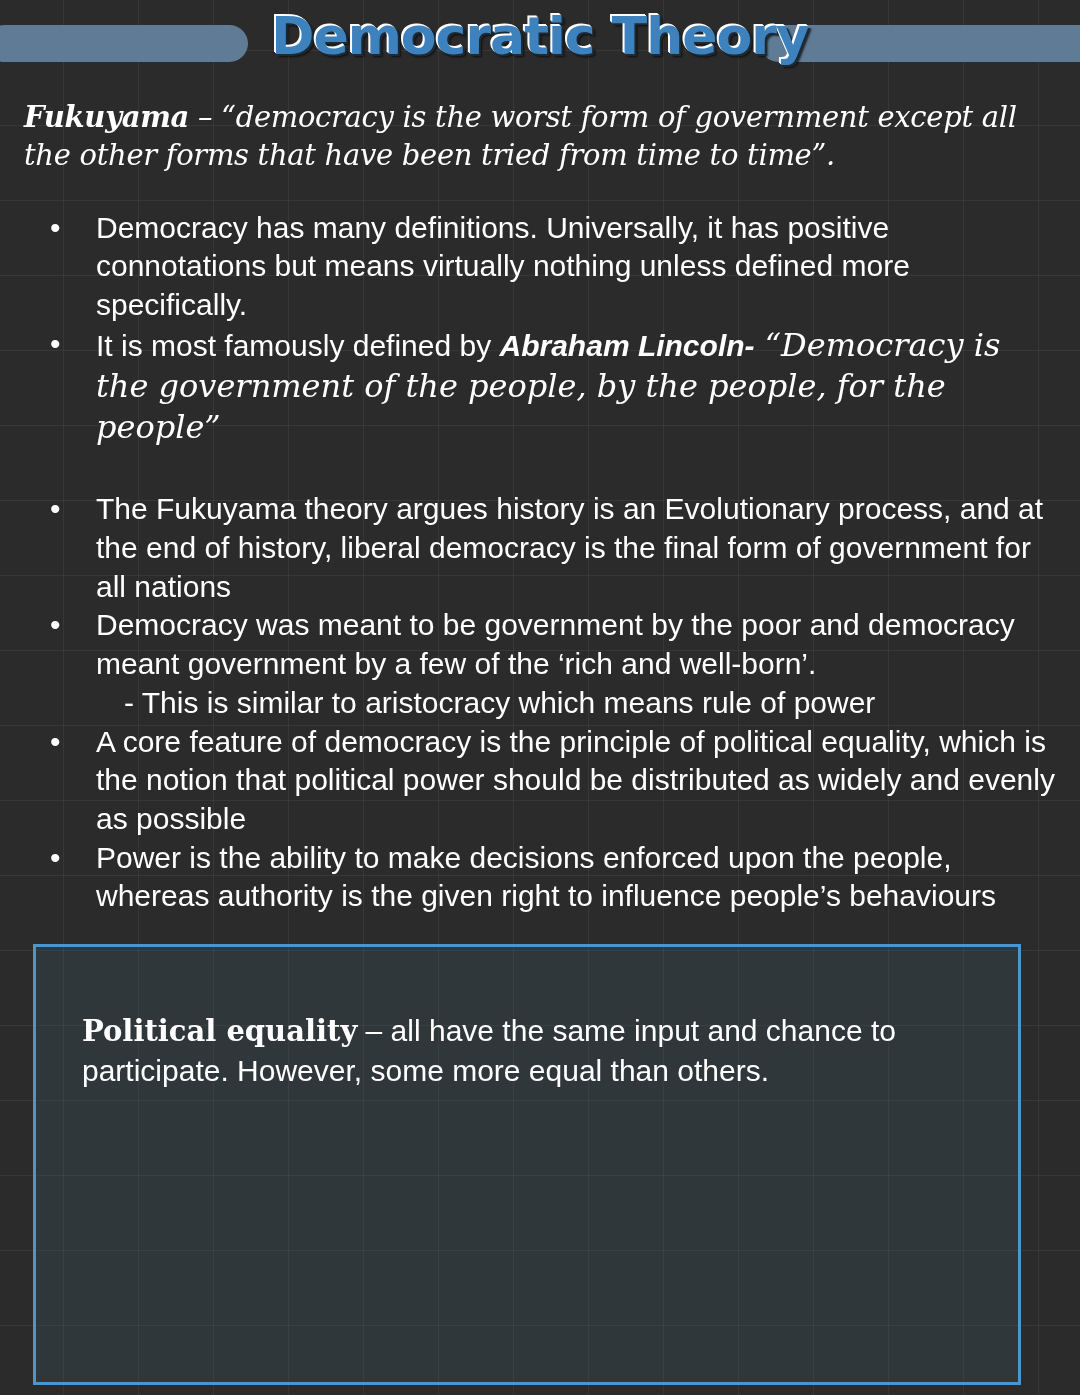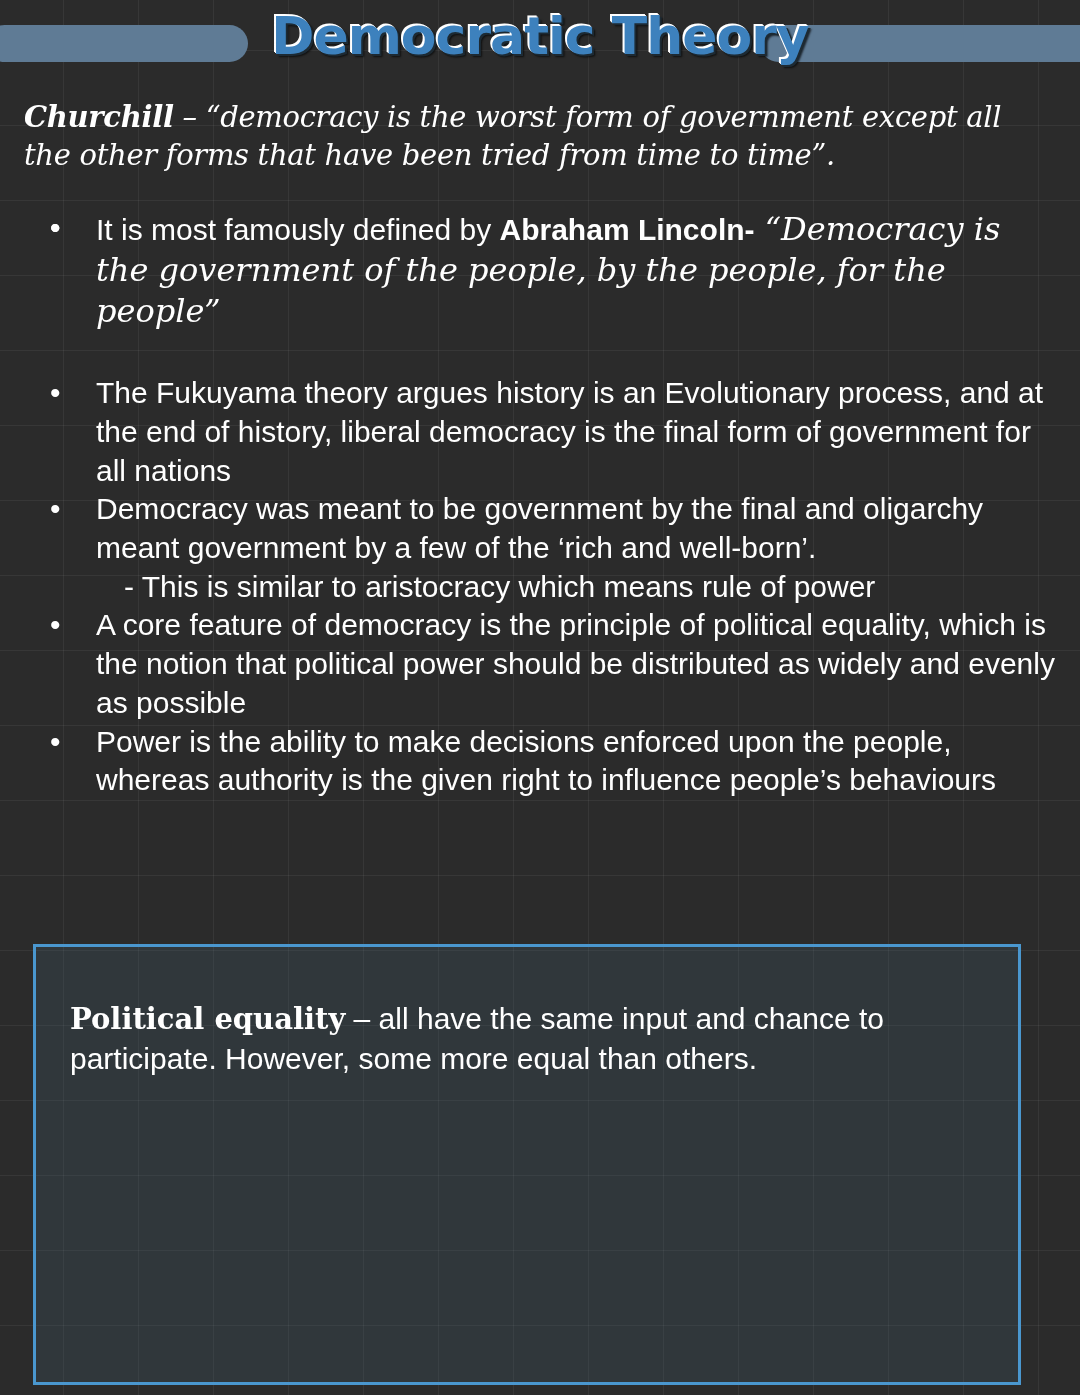--- a/index.html
+++ b/index.html
@@ -107,20 +107,21 @@
   }
   ul.bullets li .dot {
     position: absolute;
     left: 26px;
     top: 0;
     font-size: 30px;
     line-height: 1.29;
   }
   .em-bold-italic {
     font-weight: bold;
+    font-style: italic;
   }
   .em-italic {
     font-style: italic;
     font-family: "DejaVu Serif", serif;
     font-size: 32px;
   }
   .sub-line {
     display: block;
     padding-left: 28px;
   }
@@ -141,21 +142,21 @@
     height: 441px;
     box-sizing: border-box;
     border: 3px solid #4a97cf;
     background: rgba(66, 96, 112, 0.24);
     overflow: hidden;
     padding: 52px 34px 0 34px;
   }
   #definition-box .def-line {
     font-size: 30px;
     line-height: 1.30;
-    margin: 0;
+    margin: 12px;
   }
   #definition-box .term {
     font-family: "DejaVu Serif", serif;
     font-weight: bold;
     font-size: 29px;
   }
 </style>
 </head>
 <body>
 
@@ -165,45 +166,46 @@
 
   <div id="title-banner">
     <div class="banner-bar left"></div>
     <div class="banner-bar right"></div>
     <div id="title-text">Democratic Theory</div>
   </div>
 
   <div id="content">
 
     <p class="quote-block">
-      <span class="speaker">Churchill</span><span> – </span><span>“democracy is the worst form of government except all the other forms that have been tried from time to time”.</span>
+      <span class="speaker">Fukuyama</span><span> – </span><span>“democracy is the worst form of government except all the other forms that have been tried from time to time”.</span>
     </p>
 
     <div class="pre-bullets-gap"></div>
 
     <ul class="bullets">
       <li>
         <span class="dot">•</span>
+        <span>Democracy has many definitions. Universally, it has positive connotations but means virtually nothing unless defined more specifically.</span>
       </li>
       <li>
         <span class="dot">•</span>
         <span>It is most famously defined by </span><span class="em-bold-italic">Abraham Lincoln-</span><span class="em-italic"> “Democracy is the government of the people, by the people, for the people”</span>
       </li>
     </ul>
 
     <div class="group-gap"></div>
 
     <ul class="bullets">
       <li>
         <span class="dot">•</span>
         <span>The Fukuyama theory argues history is an Evolutionary process, and at the end of history, liberal democracy is the final form of government for all nations</span>
       </li>
       <li>
         <span class="dot">•</span>
-        <span>Democracy was meant to be government by the final and oligarchy meant government by a few of the ‘rich and well-born’.</span>
+        <span>Democracy was meant to be government by the poor and democracy meant government by a few of the ‘rich and well-born’.</span>
         <span class="sub-line">- This is similar to aristocracy which means rule of power</span>
       </li>
       <li>
         <span class="dot">•</span>
         <span>A core feature of democracy is the principle of political equality, which is the notion that political power should be distributed as widely and evenly as possible</span>
       </li>
       <li>
         <span class="dot">•</span>
         <span>Power is the ability to make decisions enforced upon the people, whereas authority is the given right to influence people’s behaviours</span>
       </li>

